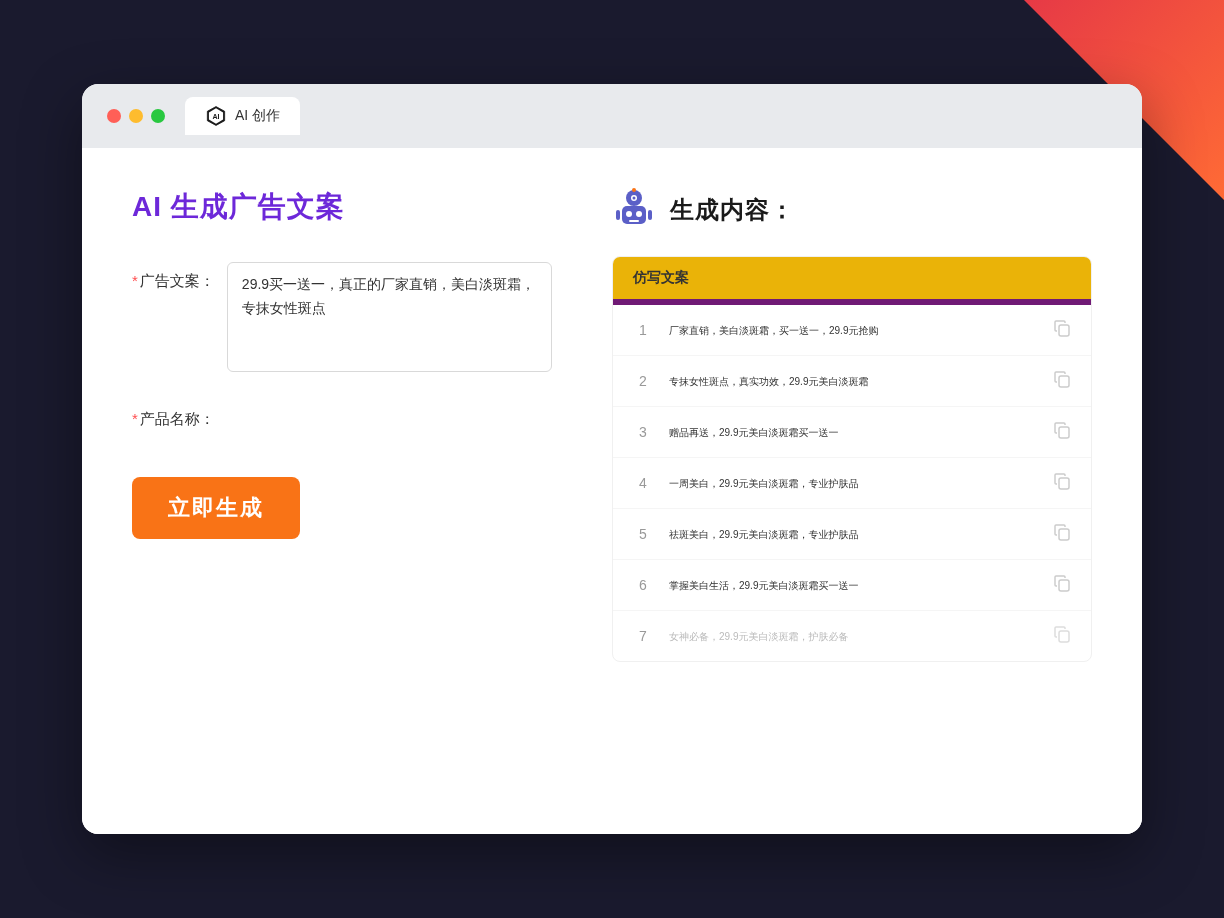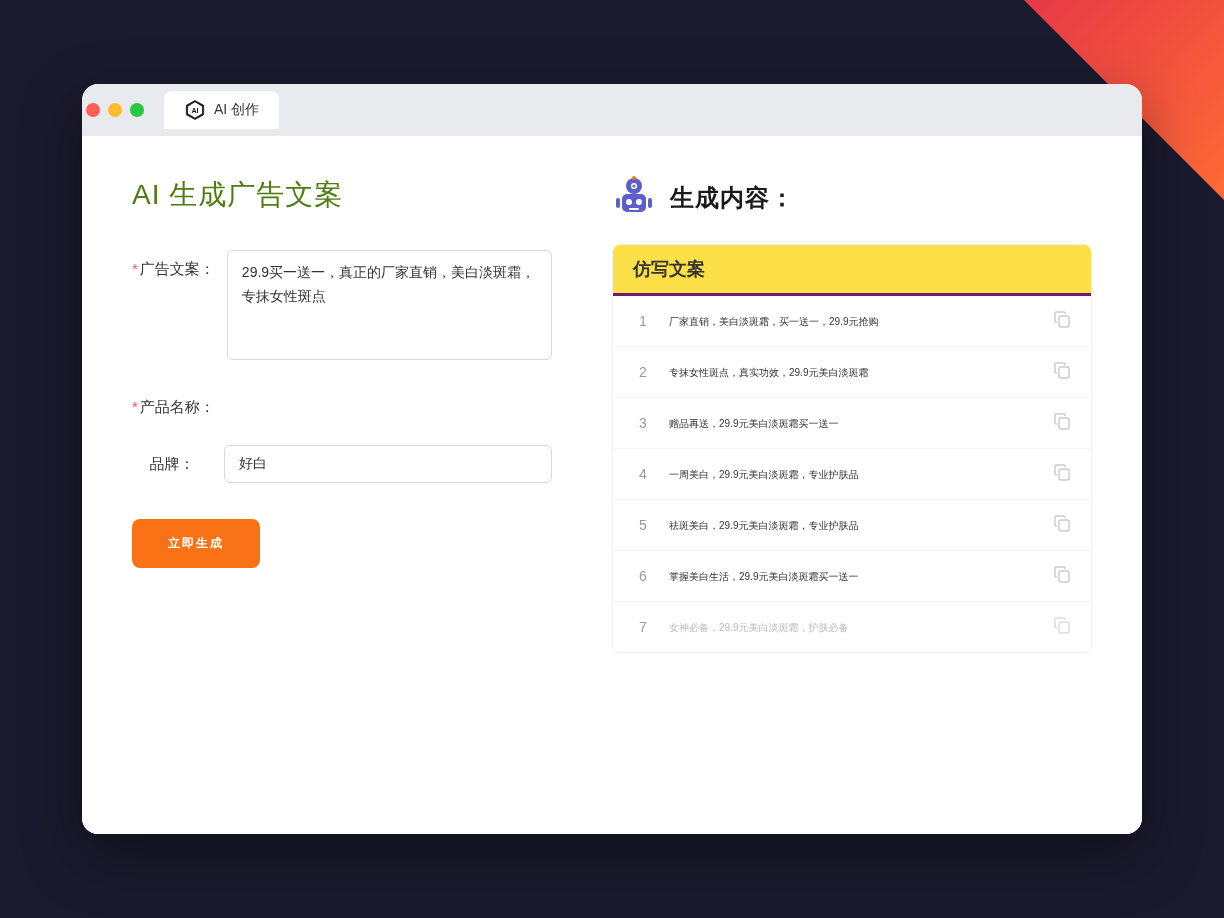--- a/index.html
+++ b/index.html
@@ -33,24 +33,24 @@
       background: #f0f2f5;
       border-radius: 16px;
       box-shadow: 0 20px 60px rgba(0,0,0,0.4);
       overflow: hidden;
       position: relative;
       z-index: 1;
     }
 
     .title-bar {
       background: #e8eaed;
-      height: 52px;
-      display: flex;
-      align-items: center;
-      padding: 0 4px;
+      height: 64px;
+      display: flex;
+      align-items: center;
+      padding: 0 25px;
       gap: 20px;
       border-radius: 16px 16px 0 0;
     }
 
     .window-controls {
       display: flex;
       gap: 8px;
       align-items: center;
     }
 
@@ -92,22 +92,22 @@
     }
 
     
     .left-panel {
       flex: 1;
       max-width: 420px;
     }
 
     .page-title {
       font-size: 28px;
-      font-weight: 400;
-      color: #4d7c0f;
+      font-weight: 700;
+      color: #6d28d9;
       margin-bottom: 36px;
       letter-spacing: 1px;
     }
 
     .form-group {
       display: flex;
       align-items: flex-start;
       margin-bottom: 28px;
       gap: 12px;
     }
@@ -143,24 +143,24 @@
       height: 110px;
       line-height: 1.7;
     }
 
     .generate-btn {
       background: #f97316;
       color: #fff;
       border: none;
       border-radius: 8px;
       padding: 16px 36px;
-      font-size: 12px;
+      font-size: 22px;
       font-weight: 600;
       cursor: pointer;
-      margin-top: 8px;
+      margin-top: 20px;
       letter-spacing: 2px;
       font-family: inherit;
     }
 
     
     .right-panel {
       flex: 1;
     }
 
     .right-header {
@@ -183,26 +183,26 @@
     }
 
     .results-table {
       background: #fff;
       border-radius: 8px;
       overflow: hidden;
       border: 1px solid #f0f0f0;
     }
 
     .table-header {
-      background: #fde047;
+      background: #eab308;
       padding: 12px 20px;
-      font-size: 18px;
+      font-size: 14px;
       font-weight: 600;
       color: #333;
-      border-bottom: 3px solid #701a75;
+      border-bottom: 6px solid #701a75;
       display: flex;
       gap: 20px;
     }
 
     .table-row {
       display: flex;
       align-items: center;
       padding: 14px 20px;
       border-bottom: 1px solid #f5f5f5;
       gap: 16px;
@@ -269,24 +269,20 @@
       </div>
 
       
       <div class="form-group">
         <label class="form-label">
           <span class="required-star">*</span><span>产品名称：</span>
         </label>
       </div>
 
       
-      <div class="form-group">
-        <label class="form-label">品牌：</label>
-        <input type="text" class="form-input" value="好白" style="">
-      </div>
 
       <button class="generate-btn">立即生成</button>
     </div>
 
     <div class="right-panel">
       <div class="right-header">
 
         <svg class="robot-icon" viewBox="0 0 44 44" fill="none">
           <circle cx="22" cy="10" r="8" fill="#5b5fc7"></circle>
           <rect x="10" y="18" width="24" height="18" rx="5" fill="#5b5fc7"></rect>

